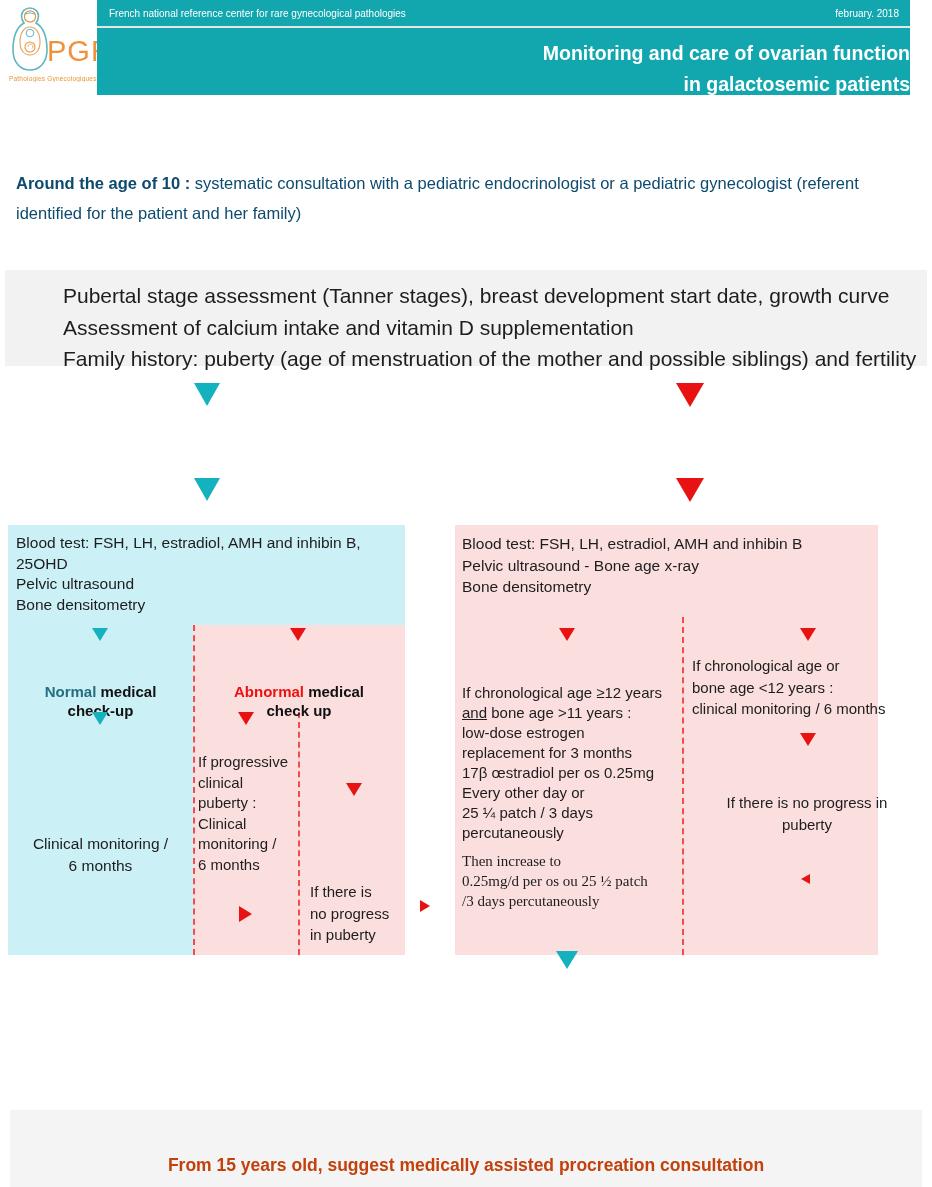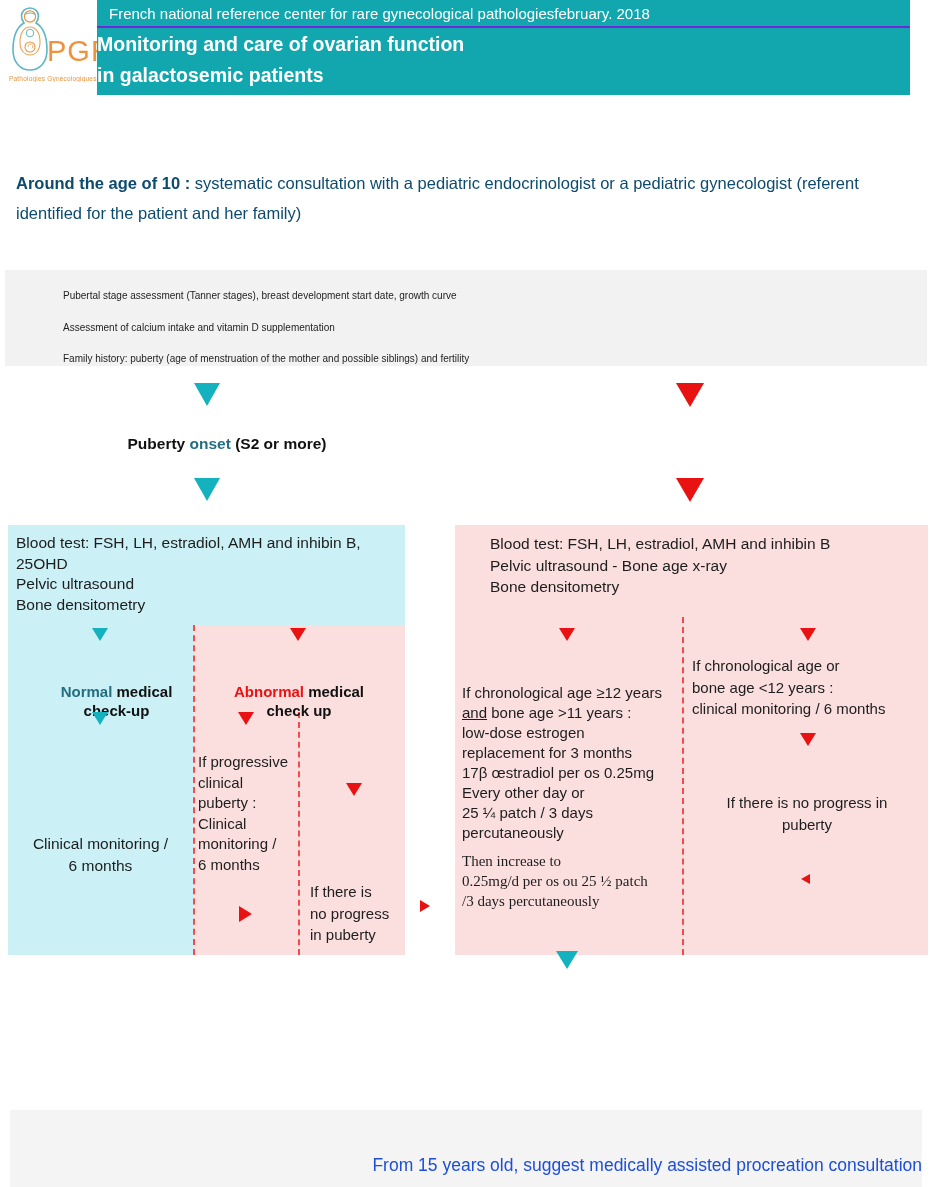--- a/index.html
+++ b/index.html
@@ -9,31 +9,31 @@
     font-family:"Liberation Sans", sans-serif; color:#1d1d1d; background:#fff;
   }
   .pre { white-space:pre-line; }
 
   
   .logo { position:absolute; left:8px; top:3px; width:89px; height:90px; }
   .logo svg { position:absolute; left:2px; top:2px; }
   .logo-acronym { position:absolute; left:39px; top:32px; font-size:29px; color:#F0913B; letter-spacing:1px; }
   .logo-subtext { position:absolute; left:1px; top:72px; width:88px; font-size:6.5px; color:#E8953F; letter-spacing:.2px; white-space:nowrap; overflow:hidden; }
   .banner { position:absolute; left:97px; top:0; width:813px; height:95px; background:#12A7AF; color:#fff; }
-  .banner-top { height:28px; display:flex; align-items:center;
-                padding:0 11px 0 12px; font-size:15px; border-bottom:2px solid #6d28d9; }
-  .banner-title { text-align:left; font-weight:bold; font-size:19.5px; line-height:31px; padding-top:1px; }
+  .banner-top { height:28px; display:flex; justify-content:space-between; align-items:center;
+                padding:0 11px 0 12px; font-size:10px; border-bottom:2px solid #e5e5e5; }
+  .banner-title { text-align:right; font-weight:bold; font-size:19.5px; line-height:31px; padding-top:10px; }
 
   
   .intro { position:absolute; left:16px; top:168px; width:864px; font-size:16.5px; line-height:30px; color:#0c4a6e; }
   .intro b { font-weight:bold; }
 
   
   .assess { position:absolute; left:5px; top:270px; width:922px; height:96px; background:#F2F2F2;
-            padding:10px 10px 0 58px; font-size:10px; line-height:31.5px; color:#1d1d1d; }
+            padding:10px 10px 0 58px; font-size:21px; line-height:31.5px; color:#1d1d1d; }
 
   
   .tri { width:0; height:0; position:absolute; }
   .tri-down-teal-big { border-left:13px solid transparent; border-right:13px solid transparent; border-top:23px solid #14B2BE; }
   .tri-down-red-big  { border-left:14px solid transparent; border-right:14px solid transparent; border-top:24px solid #E81212; }
   .tri-down-teal-sm  { border-left:8px solid transparent; border-right:8px solid transparent; border-top:13px solid #14B2BE; }
   .tri-down-red-sm   { border-left:8px solid transparent; border-right:8px solid transparent; border-top:13px solid #E81212; }
   .tri-right-red     { border-top:8px solid transparent; border-bottom:8px solid transparent; border-left:13px solid #E81212; }
   .tri-right-red-sm  { border-top:6px solid transparent; border-bottom:6px solid transparent; border-left:10px solid #E81212; }
   .tri-left-red-sm   { border-top:5px solid transparent; border-bottom:5px solid transparent; border-right:9px solid #E81212; }
@@ -48,35 +48,35 @@
   .lbox-blood { padding:8px 12px 0 8px; font-size:15.5px; line-height:20.5px; }
   .lbox-pink { position:absolute; left:185px; top:100px; width:212px; height:330px; background:#FBDFDF;
                border-left:2px dashed #F34C4C; }
   .lbox-divider2 { position:absolute; left:290px; top:187px; height:243px; border-left:2px dashed #F34C4C; }
   .checkup-header { position:absolute; text-align:center; font-weight:bold; font-size:15px; line-height:19px; color:#111; }
   .clinical-mon { position:absolute; left:0; top:308px; width:185px; text-align:center; font-size:15.5px; line-height:22px; }
   .progressive { position:absolute; left:190px; top:227px; width:104px; font-size:15px; line-height:20.5px; }
   .noprogress-l { position:absolute; left:302px; top:343px; width:98px; font-size:15px; line-height:21.5px;margin-top:13px; }
 
   
-  .rbox { position:absolute; left:455px; top:525px; width:473px; height:430px; background:#FBDFDF;padding-left:28px; }
+  .rbox { position:absolute; left:455px; top:525px; width:423px; height:430px; background:#FBDFDF; }
   .rbox-blood { padding:8px 12px 0 7px; font-size:15.5px; line-height:21.5px; }
   .rbox-divider { position:absolute; left:227px; top:92px; height:338px; border-left:2px dashed #F34C4C; }
   .rcol-left { position:absolute; left:7px; top:158px; width:219px; font-size:15px; line-height:20px; }
   .rcol-left .para2 { margin-top:8px;font-family:Liberation Serif, serif; }
   .u { text-decoration:underline; }
   .rcol-right-top { position:absolute; left:237px; top:130px; width:230px; font-size:15px; line-height:21.5px; }
   .rcol-right-bottom { position:absolute; left:237px; top:267px; width:230px; text-align:center; font-size:15px; line-height:22px; }
 
   
   .endgrowth { position:absolute; left:459px; top:981px; width:270px; font-size:15.5px; line-height:22.5px; }
 
   
   .footer { position:absolute; left:10px; top:1110px; width:912px; height:77px; background:#F4F4F4; }
-  .footer-text { position:absolute; left:0; right:0; top:45px; text-align:right; font-weight:normal; font-size:17.5px; color:#1d4ed8; }
+  .footer-text { position:absolute; left:0; right:0; top:45px; text-align:center; font-weight:bold; font-size:17.5px; color:#c2410c; }
 </style>
 </head>
 <body>
 
 <div class="page">
 
   <div class="logo">
     <svg width="40" height="68" viewBox="0 0 40 68">
       <path d="M20,3 C25,3 28.5,6.5 28.5,11 C28.5,14 27.3,16.2 26,18 C33,22 37,32 37,45 C37,57.5 29.5,65 20,65 C10.5,65 3,57.5 3,45 C3,32 7,22 14,18 C12.7,16.2 11.5,14 11.5,11 C11.5,6.5 15,3 20,3 Z" fill="#ffffff" stroke="#5FB6C4" stroke-width="1.6"></path>
       <circle cx="20" cy="11.5" r="5.6" fill="none" stroke="#E8953F" stroke-width="1.2"></circle>
@@ -105,40 +105,37 @@
 
   <div class="assess">
     <div>Pubertal stage assessment (Tanner stages), breast development start date, growth curve</div>
     <div>Assessment of calcium intake and vitamin D supplementation</div>
     <div>Family history: puberty (age of menstruation of the mother and possible siblings) and fertility</div>
   </div>
 
   <div class="tri tri-down-teal-big" style="left:194px; top:383px;"></div>
   <div class="tri tri-down-red-big" style="left:676px; top:383px;"></div>
 
-  <div class="branch-label" style="left:37px; top:435px; width:380px;">
-    <span>Puberty </span><span class="teal-text">onset</span><span> (S2 or more)</span>
-  </div>
 
   <div class="tri tri-down-teal-big" style="left:194px; top:478px;"></div>
   <div class="tri tri-down-red-big" style="left:676px; top:478px;"></div>
 
   <div class="lbox">
     <div class="lbox-blood pre">Blood test: FSH, LH, estradiol, AMH and inhibin B,
 25OHD
 Pelvic ultrasound
 Bone densitometry</div>
 
     <div class="lbox-pink"></div>
     <div class="lbox-divider2"></div>
 
     <div class="tri tri-down-teal-sm" style="left:84px; top:103px;"></div>
     <div class="tri tri-down-red-sm" style="left:282px; top:103px;"></div>
 
-    <div class="checkup-header pre" style="left:0; top:138px; width:185px;margin-left:16px;">
+    <div class="checkup-header pre" style="left:0; top:138px; width:185px;">
       <span class="teal-text">Normal</span><span> medical
 check-up</span>
     </div>
     <div class="checkup-header pre" style="left:185px; top:138px; width:212px;">
       <span class="red-text">Abnormal</span><span> medical
 check up</span>
     </div>
 
     <div class="tri tri-down-teal-sm" style="left:84px; top:187px;"></div>
     <div class="tri tri-down-red-sm" style="left:230px; top:187px;"></div>

